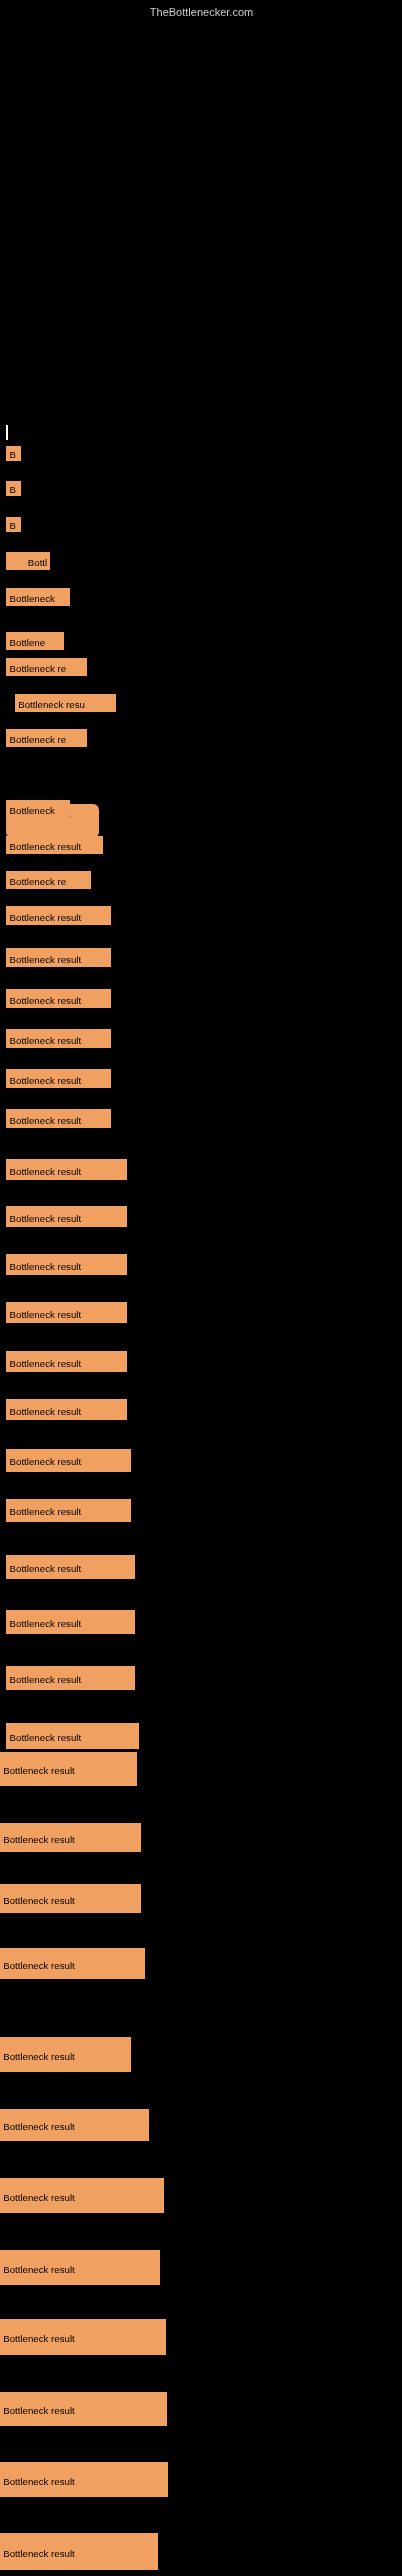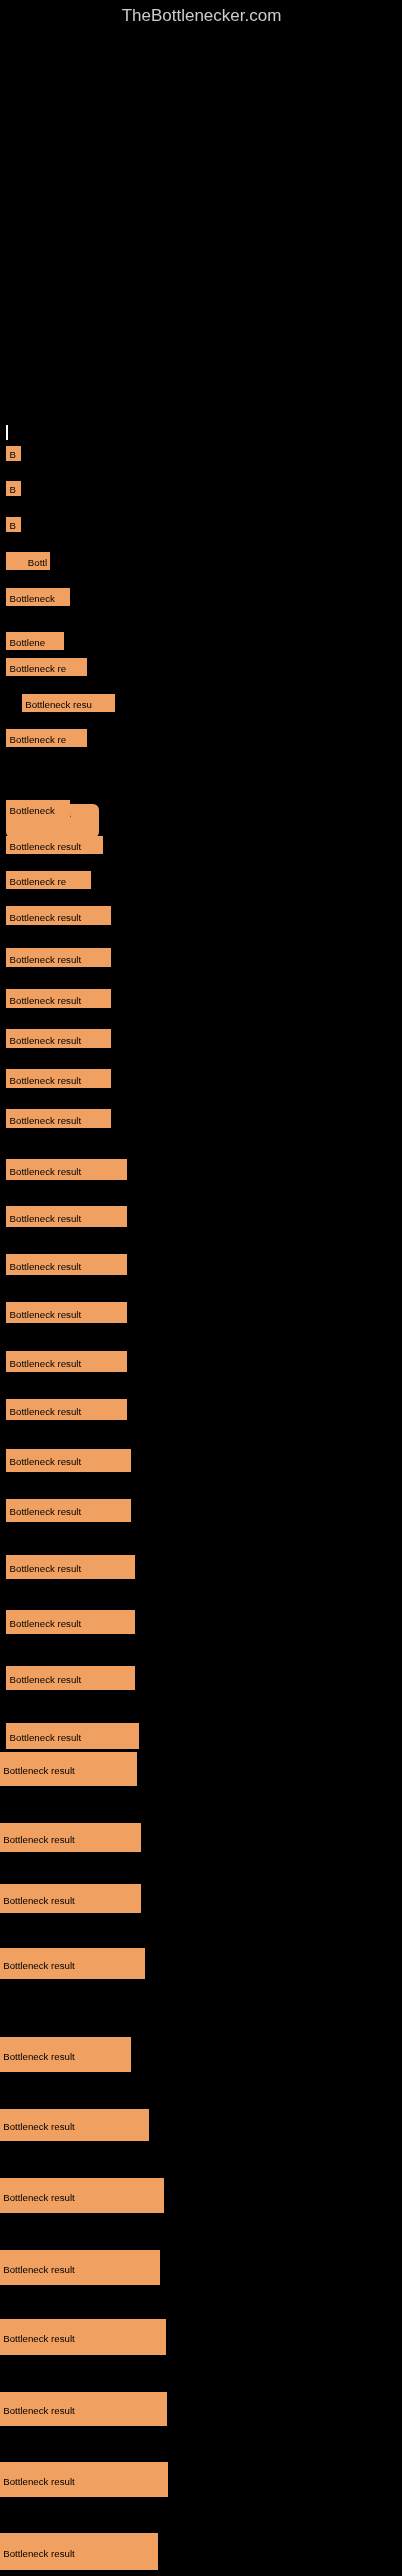--- a/index.html
+++ b/index.html
@@ -13,21 +13,21 @@
       min-height: 2576px;
       font-family: Arial, sans-serif;
       position: relative;
     }
     .site-title {
       position: absolute;
       top: 6.4px;
       left: 50%;
       transform: translateX(-50%);
       color: #cccccc;
-      font-size: 17px;
+      font-size: 11px;
       white-space: nowrap;
     }
     .bottleneck-item {
       position: absolute;
       background-color: #f0a060;
       color: #000000;
       font-size: 9.7px;
       padding: 1.6px 3.2px;
       white-space: nowrap;
       overflow: hidden;
@@ -48,21 +48,21 @@
 <div class="cursor-line" id="cursor-el" style="top: 425px;"></div>
 
 <div id="items-container">
     <div class="bottleneck-item" style="top: 446px; left: 6.4px; width: 14.5px; height: 14.5px; line-height: 14.5px;">B</div>
     <div class="bottleneck-item" style="top: 481px; left: 6.4px; width: 14.5px; height: 14.5px; line-height: 14.5px;">B</div>
     <div class="bottleneck-item" style="top: 517px; left: 6.4px; width: 14.5px; height: 14.5px; line-height: 14.5px;">B</div>
     <div class="bottleneck-item" style="top: 552px; left: 6.4px; width: 44px; height: 17.7px; line-height: 17.7px; text-align: right;">Bottl</div>
     <div class="bottleneck-item" style="top: 588px; left: 6.4px; width: 64px; height: 17.7px; line-height: 17.7px;">Bottleneck</div>
     <div class="bottleneck-item" style="top: 632px; left: 6.4px; width: 58px; height: 17.7px; line-height: 17.7px;">Bottlene</div>
     <div class="bottleneck-item" style="top: 658px; left: 6.4px; width: 81px; height: 17.7px; line-height: 17.7px;">Bottleneck re</div>
-    <div class="bottleneck-item" style="top: 694px; left: 22px; width: 93px; height: 17.7px; line-height: 17.7px;">Bottleneck resu</div>
+    <div class="bottleneck-item" style="top: 694px; left: 15px; width: 101px; height: 17.7px; line-height: 17.7px;">Bottleneck resu</div>
     <div class="bottleneck-item" style="top: 729px; left: 6.4px; width: 81px; height: 17.7px; line-height: 17.7px;">Bottleneck re</div>
     <div class="bottleneck-item" style="top: 804px; left: 6.4px; width: 93px; height: 34px; line-height: 17.7px; border-radius: 6px;">Bottleneck res</div>
     <div class="bottleneck-item" style="top: 800px; left: 6.4px; width: 64px; height: 17.7px; line-height: 17.7px;">Bottleneck</div>
     <div class="bottleneck-item" style="top: 836px; left: 6.4px; width: 97px; height: 17.7px; line-height: 17.7px;">Bottleneck result</div>
     <div class="bottleneck-item" style="top: 871px; left: 6.4px; width: 85px; height: 17.7px; line-height: 17.7px;">Bottleneck re</div>
     <div class="bottleneck-item" style="top: 906px; left: 6.4px; width: 105px; height: 19.3px; line-height: 19.3px;">Bottleneck result</div>
     <div class="bottleneck-item" style="top: 948px; left: 6.4px; width: 105px; height: 19.3px; line-height: 19.3px;">Bottleneck result</div>
     <div class="bottleneck-item" style="top: 989px; left: 6.4px; width: 105px; height: 19.3px; line-height: 19.3px;">Bottleneck result</div>
     <div class="bottleneck-item" style="top: 1029px; left: 6.4px; width: 105px; height: 19.3px; line-height: 19.3px;">Bottleneck result</div>
     <div class="bottleneck-item" style="top: 1069px; left: 6.4px; width: 105px; height: 19.3px; line-height: 19.3px;">Bottleneck result</div>

